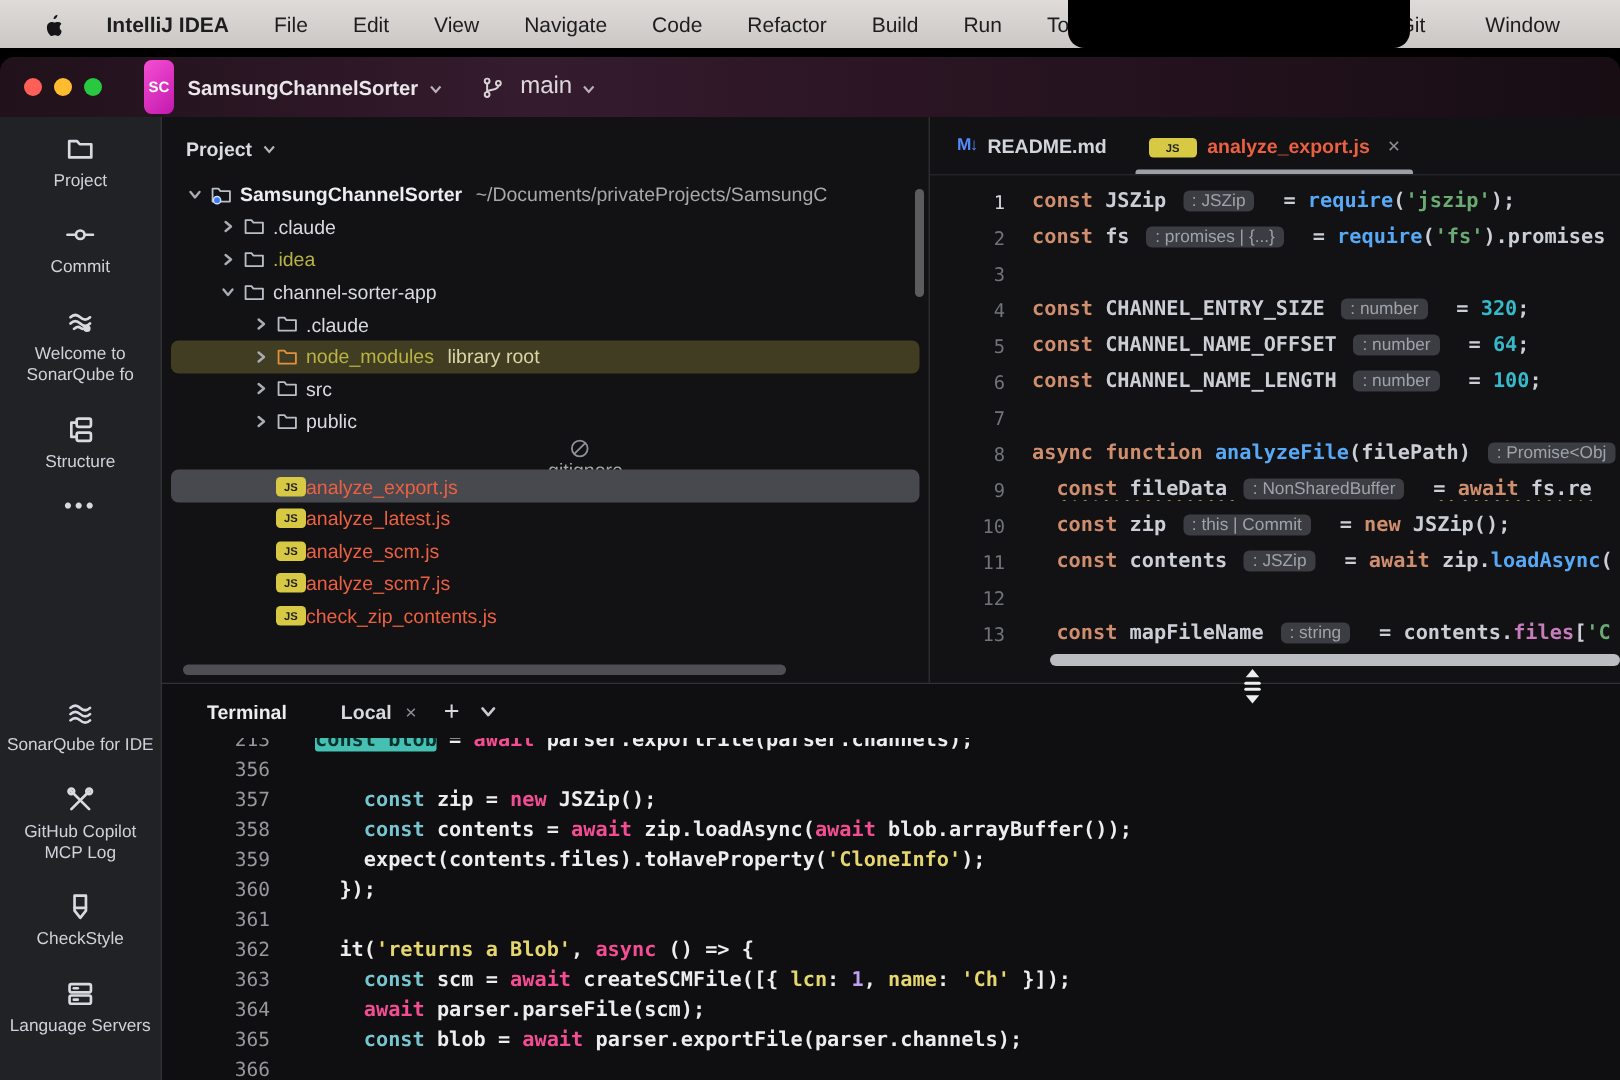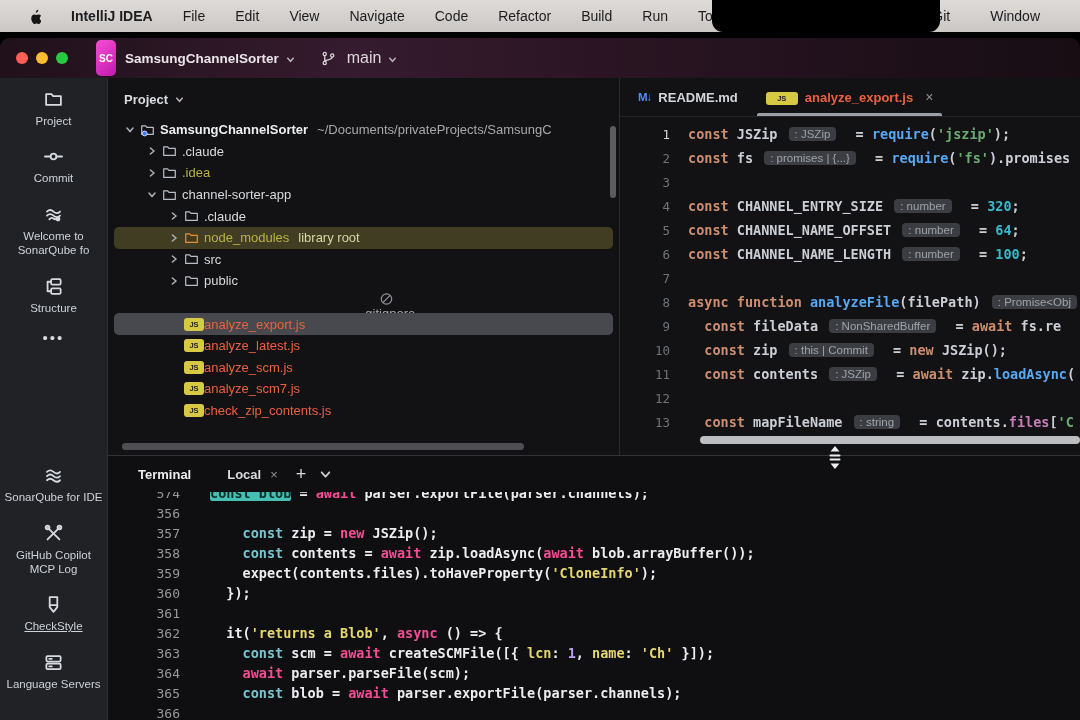--- a/index.html
+++ b/index.html
@@ -241,21 +241,21 @@
               </svg>
             </span>
             <span class="s-label" style="padding: 0px 4px;">GitHub Copilot MCP Log</span>
           </div><div class="stripe-item">
             <span class="s-icon">
               <svg viewBox="0 0 16 16">
                 <path d="M4.8 1.8 h6.4 v8.4 l-3.2 4 l-3.2-4 z"></path>
                 <line x1="4.8" y1="8.6" x2="11.2" y2="8.6"></line>
               </svg>
             </span>
-            <span class="s-label" style="padding: 0px 4px; text-decoration: underline;">CheckStyle</span>
+            <span class="s-label" style="padding: 0px 4px;">CheckStyle</span>
           </div><div class="stripe-item">
             <span class="s-icon">
               <svg viewBox="0 0 16 16">
                 <rect x="2" y="2.6" width="12" height="4.6" rx="1"></rect>
                 <rect x="2" y="9" width="12" height="4.6" rx="1"></rect>
                 <line x1="4.4" y1="4.9" x2="6.6" y2="4.9"></line>
                 <line x1="4.4" y1="11.3" x2="6.6" y2="11.3"></line>
               </svg>
             </span>
             <span class="s-label" style="padding: 0px 4px;">Language Servers</span>
@@ -509,21 +509,21 @@
           </span>
           <span class="term-plus">+</span>
           <span class="term-chev">
               <svg viewBox="0 0 10 10">
                 <polyline points="1.5,3 5,7 8.5,3"></polyline>
               </svg>
             </span>
         </div>
         <div class="term-body" id="term-lines">
             <div class="tline clip">
-              <span class="tlnum">574</span>
+              <span class="tlnum">213</span>
               <span class="tlcode"><span class="t-hl">const blob</span><span class="t-tv"> = </span><span class="t-tp">await</span><span class="t-tv"> parser.exportFile(parser.channels);</span></span>
             </div>
             <div class="tline">
               <span class="tlnum">356</span>
               <span class="tlcode"></span>
             </div>
             <div class="tline">
               <span class="tlnum">357</span>
               <span class="tlcode"><span class="t-tv">    </span><span class="t-tk">const</span><span class="t-tv"> zip = </span><span class="t-tp">new</span><span class="t-tv"> JSZip();</span></span>
             </div>

